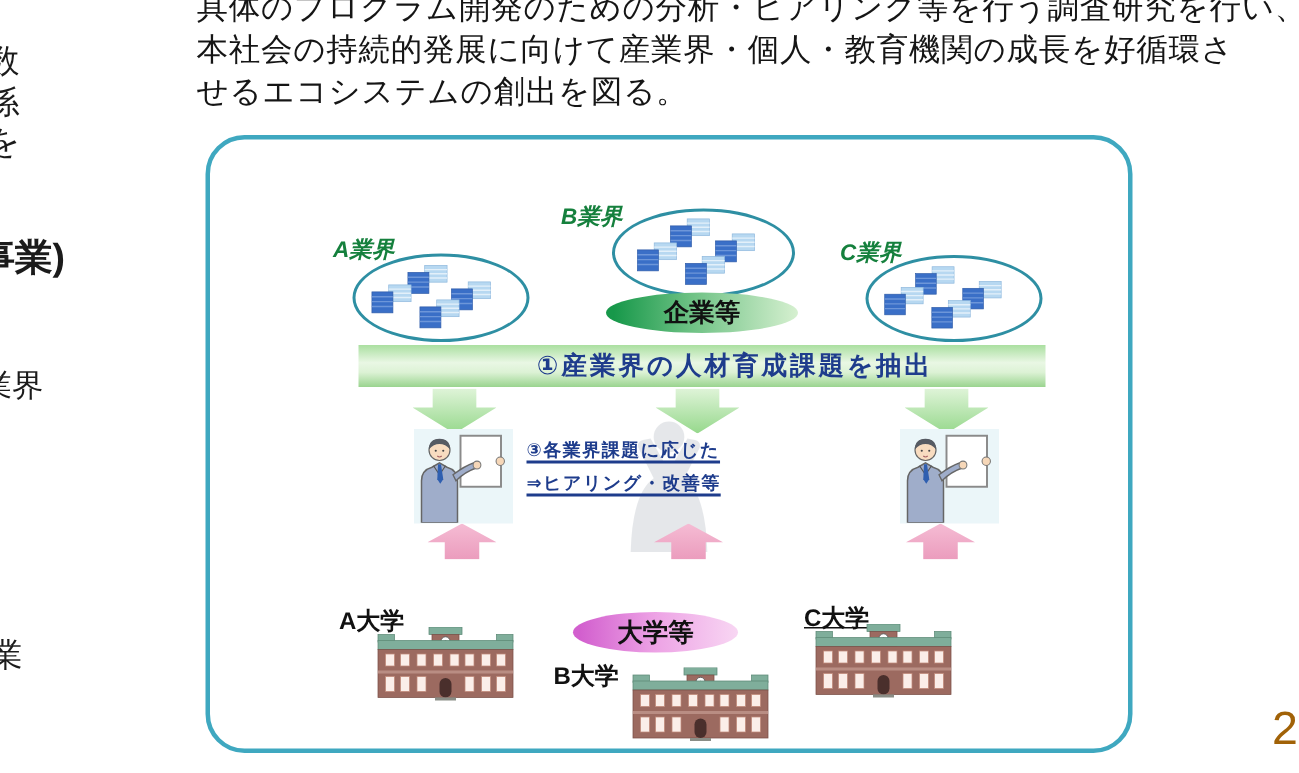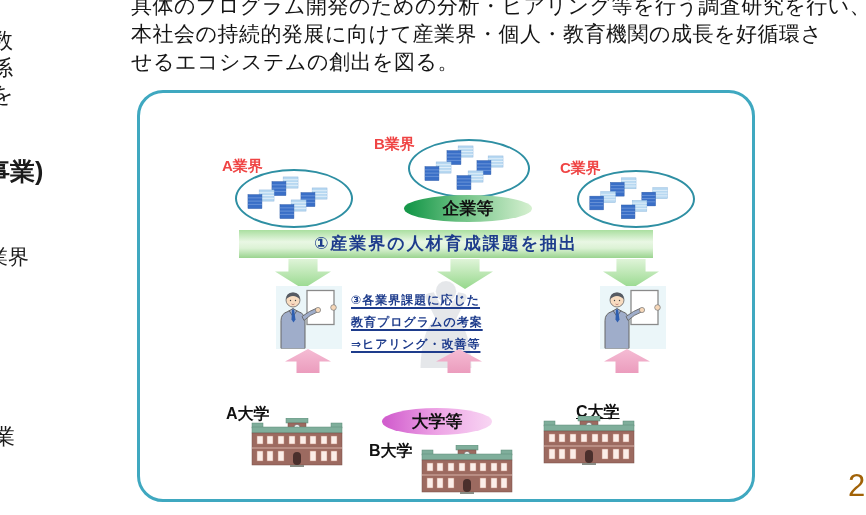--- a/index.html
+++ b/index.html
@@ -18,56 +18,56 @@
   
   .intro{position:absolute;left:131px;top:-8px;width:735px;font-size:21px;line-height:28px;
          letter-spacing:.5px;font-weight:500;color:#151515;}
   .intro div{white-space:nowrap;}
   
   .diagram{position:absolute;left:137px;top:90px;width:612px;height:406px;
            border:3px solid #3FA8C0;border-radius:26px;background:#ffffff;}
   .note{position:absolute;left:48px;top:7px;font-size:13px;line-height:17px;color:#222;}
   .note div{white-space:nowrap;}
   .note .note2{margin-left:14px;}
-  .ind-label{position:absolute;font-size:15px;font-weight:700;color:#ef4444;white-space:nowrap;}
+  .ind-label{position:absolute;font-size:15px;font-weight:700;color:#15803d;white-space:nowrap;font-style:italic;}
   .la{left:82px;top:64px;} .lb{left:234px;top:42px;} .lc{left:420px;top:66px;}
   .ell{position:absolute;border:2px solid #2E8FA3;border-radius:50%;background:#fff;}
   .ea{left:95px;top:76px;width:114px;height:55px;}
   .eb{left:268px;top:46px;width:118px;height:55px;}
   .ec{left:437px;top:77px;width:114px;height:54px;}
   .ell svg{position:absolute;left:0;top:0;width:100%;height:100%;}
   .badge{position:absolute;border-radius:50%;text-align:center;font-weight:700;font-size:17px;color:#111;}
   .companies{left:264px;top:102px;width:128px;height:27px;line-height:27px;
              background:linear-gradient(90deg,#17984A 4%,#6FC285 45%,#D6F0D0 100%);}
   .universities{left:242px;top:315px;width:110px;height:27px;line-height:27px;
              background:linear-gradient(90deg,#D25FCE 4%,#EDA3E5 50%,#F8D6F3 100%);}
   .bar{position:absolute;text-align:center;font-weight:700;font-size:17px;
        color:#1E3C8C;letter-spacing:2px;}
   .green-bar{left:99px;top:137px;width:414px;height:28px;line-height:28px;
-       background:linear-gradient(180deg,#AADFA0 0%,#E9F7E4 42%,#DCF2D5 65%,#9AD48F 100%);}
+       background:linear-gradient(180deg,#AADFA0 0%,#E9F7E4 42%,#DCF2D5 65%,#9AD48F 100%);padding-left:44px;}
   .pink-bar{left:97px;top:280px;width:430px;height:28px;line-height:28px;
        background:linear-gradient(180deg,#FBDCF6 0%,#F7C3EE 100%);}
   .arr-down{position:absolute;top:166px;width:56px;height:30px;
        background:linear-gradient(180deg,#DFF4D8 0%,#96D88C 100%);
        clip-path:polygon(24% 0,76% 0,76% 42%,100% 42%,50% 100%,0 42%,24% 42%);}
   .ad1{left:135px;} .ad2{left:297px;} .ad3{left:463px;}
   .arr-up{position:absolute;top:256px;width:46px;height:24px;
        background:linear-gradient(180deg,#F5BCD4 0%,#EB9CBD 100%);
        clip-path:polygon(50% 0,100% 52%,75% 52%,75% 100%,25% 100%,25% 52%,0 52%);}
   .au1{left:145px;} .au2{left:296px;} .au3{left:464px;}
   .person{position:absolute;width:66px;height:63px;background:#EBF6F9;}
   .p-left{left:136px;top:193px;} .p-right{left:460px;top:193px;}
   .person svg{width:100%;height:100%;}
   .ghost{position:absolute;left:252px;top:185px;width:108px;height:92px;opacity:.22;}
   .ghost svg{width:100%;height:100%;}
   .step3{position:absolute;left:211px;top:196px;font-size:12px;font-weight:700;color:#1E3C8C;
          line-height:22px;letter-spacing:1px;}
   .step3 div{white-space:nowrap;text-decoration:underline;text-decoration-thickness:1.5px;text-underline-offset:3px;}
   .uni-label{position:absolute;font-size:16px;font-weight:700;color:#111;white-space:nowrap;}
-  .ua{left:86px;top:311px;} .ub{left:229px;top:348px;} .uc{left:436px;top:309px;text-decoration:underline;}
+  .ua{left:86px;top:311px;} .ub{left:229px;top:348px;} .uc{left:396px;top:309px;text-decoration:underline;}
   .univ{position:absolute;width:94px;height:50px;}
   .ba{left:110px;top:325px;} .bb{left:280px;top:352px;} .bc{left:402px;top:323px;}
   .univ svg{width:100%;height:100%;}
   .pagenum{position:absolute;left:848px;top:468px;font-size:31px;color:#a16207;}
   .defs{position:absolute;width:0;height:0;overflow:hidden;}
 </style>
 </head>
 <body>
 
 <div id="screen">
@@ -196,21 +196,20 @@
         </svg>
     </div>
     <div class="person p-right">
       <svg viewBox="0 0 66 62">
           <use href="#sym-person"></use>
         </svg>
     </div>
 
     <div class="step3">
       <div>③各業界課題に応じた</div>
-      <div>教育プログラムの考案</div>
       <div>⇒ヒアリング・改善等</div>
     </div>
 
     <div class="arr-up au1"></div>
     <div class="arr-up au2"></div>
     <div class="arr-up au3"></div>
 
 
     <div class="uni-label ua">A大学</div>
     <div class="univ ba">

